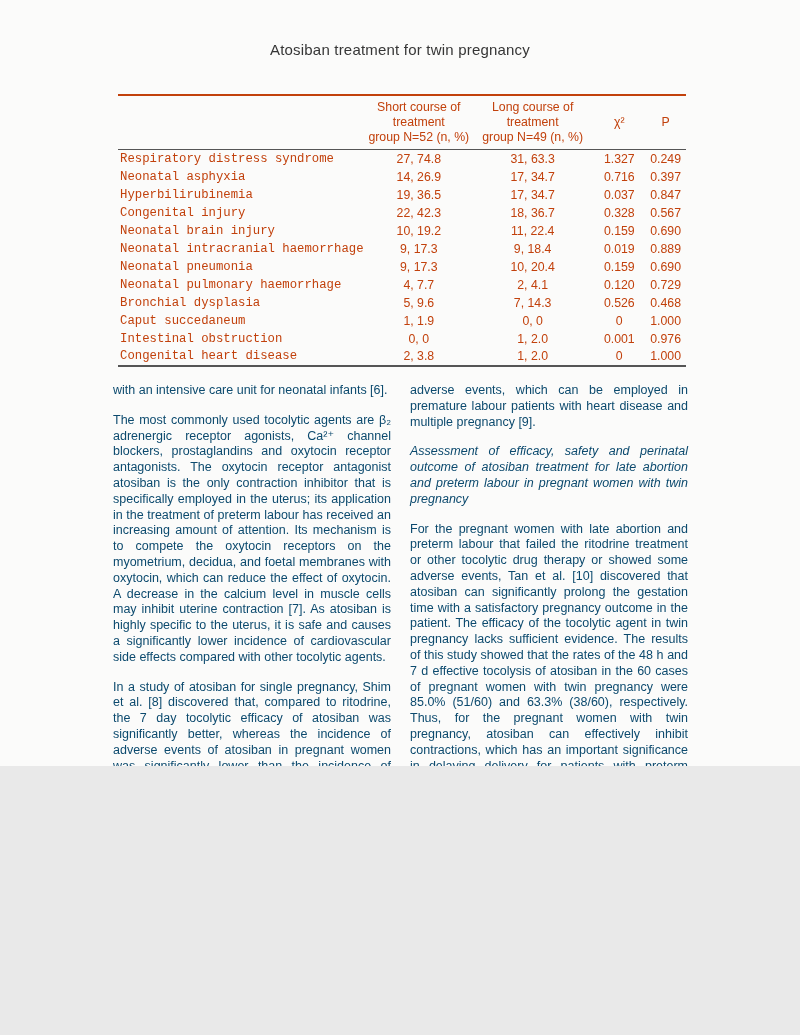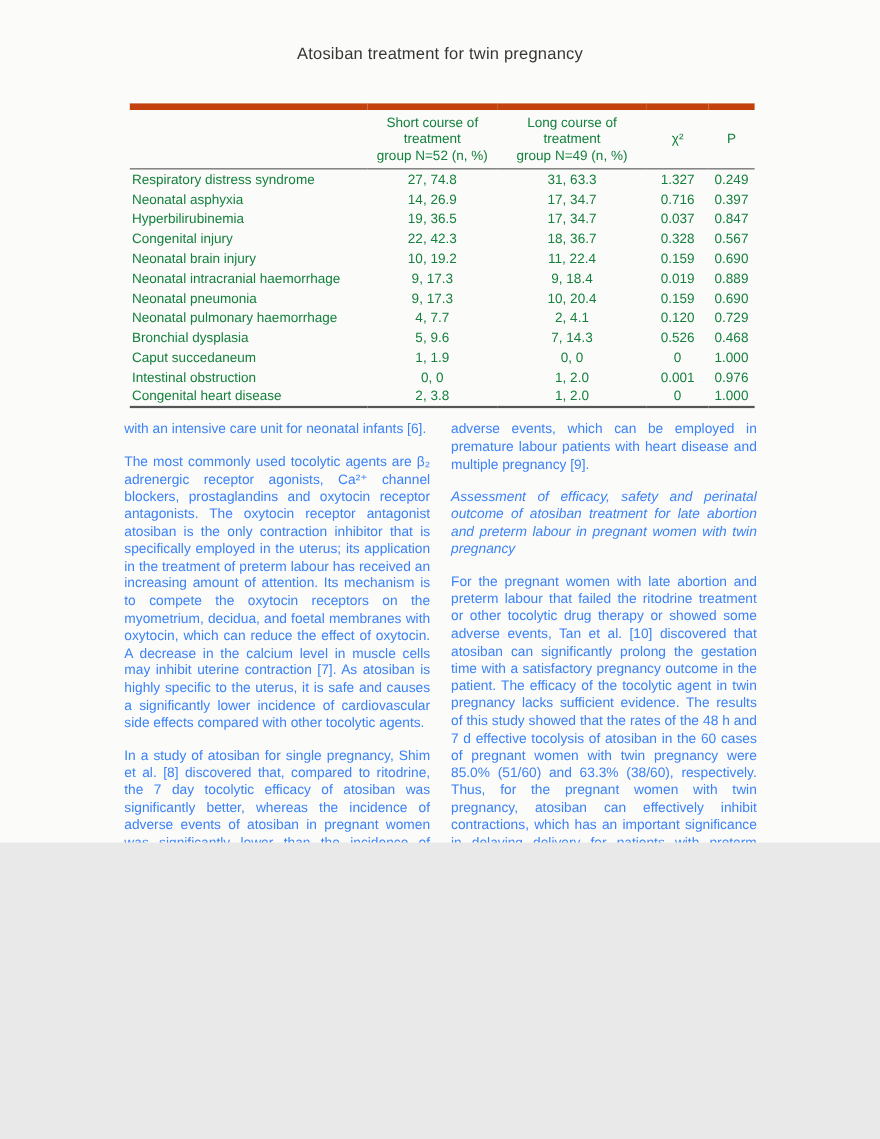--- a/index.html
+++ b/index.html
@@ -40,54 +40,55 @@
   .table-caption {
     font-size: 12.5px;
     margin-bottom: 7px;
     color: #3c3c3c;
   }
   .table-caption .cap-label { font-weight: bold; margin-right: 4px; }
 
   table.data-table {
     width: 568px;
     border-collapse: collapse;
-    border-top: 6px solid #c2410c;
+    border-top: 2px solid #c2410c;
     border-bottom: 2px solid #555;
     font-size: 12.3px;
-    color: #15803d;
+    color: #c2410c;
   }
   table.data-table thead th {
     font-weight: normal;
     text-align: center;
     vertical-align: middle;
     padding: 4px 2px;
     border-bottom: 1.5px solid #555;
     line-height: 15px;
   }
   table.data-table td {
     height: 18px;
     padding: 0 2px;
     text-align: center;
     vertical-align: middle;
     white-space: nowrap;
   }
   table.data-table td.cell-condition {
     text-align: left;
     padding-left: 2px;
+    font-family: Liberation Mono, monospace;
   }
 
   
   .text-col {
     position: absolute;
     top: 383px;
     width: 278px;
     font-size: 12.5px;
     line-height: 15.8px;
     text-align: justify;
-    color: #3b82f6;
+    color: #0c4a6e;
   }
   .col-left  { left: 113px; }
   .col-right { left: 410px; }
   .text-col p { margin: 0 0 14px 0; }
   .subsection-heading {
     font-style: italic;
     margin: 0 0 14px 0;
   }
 
   

